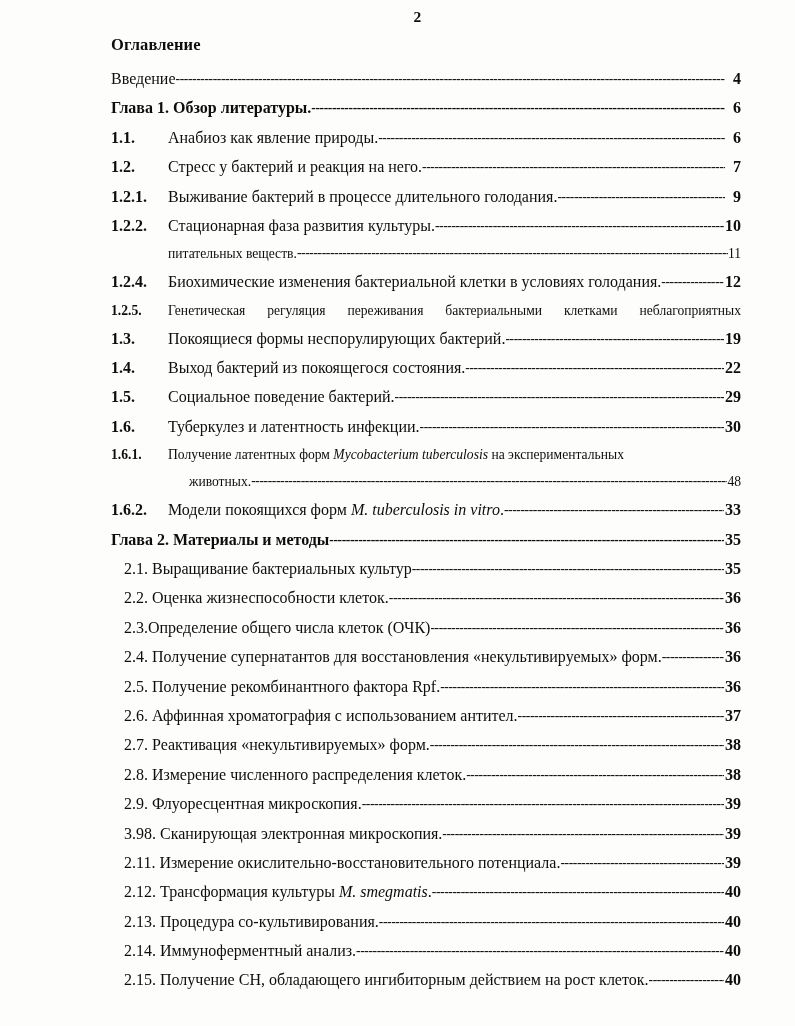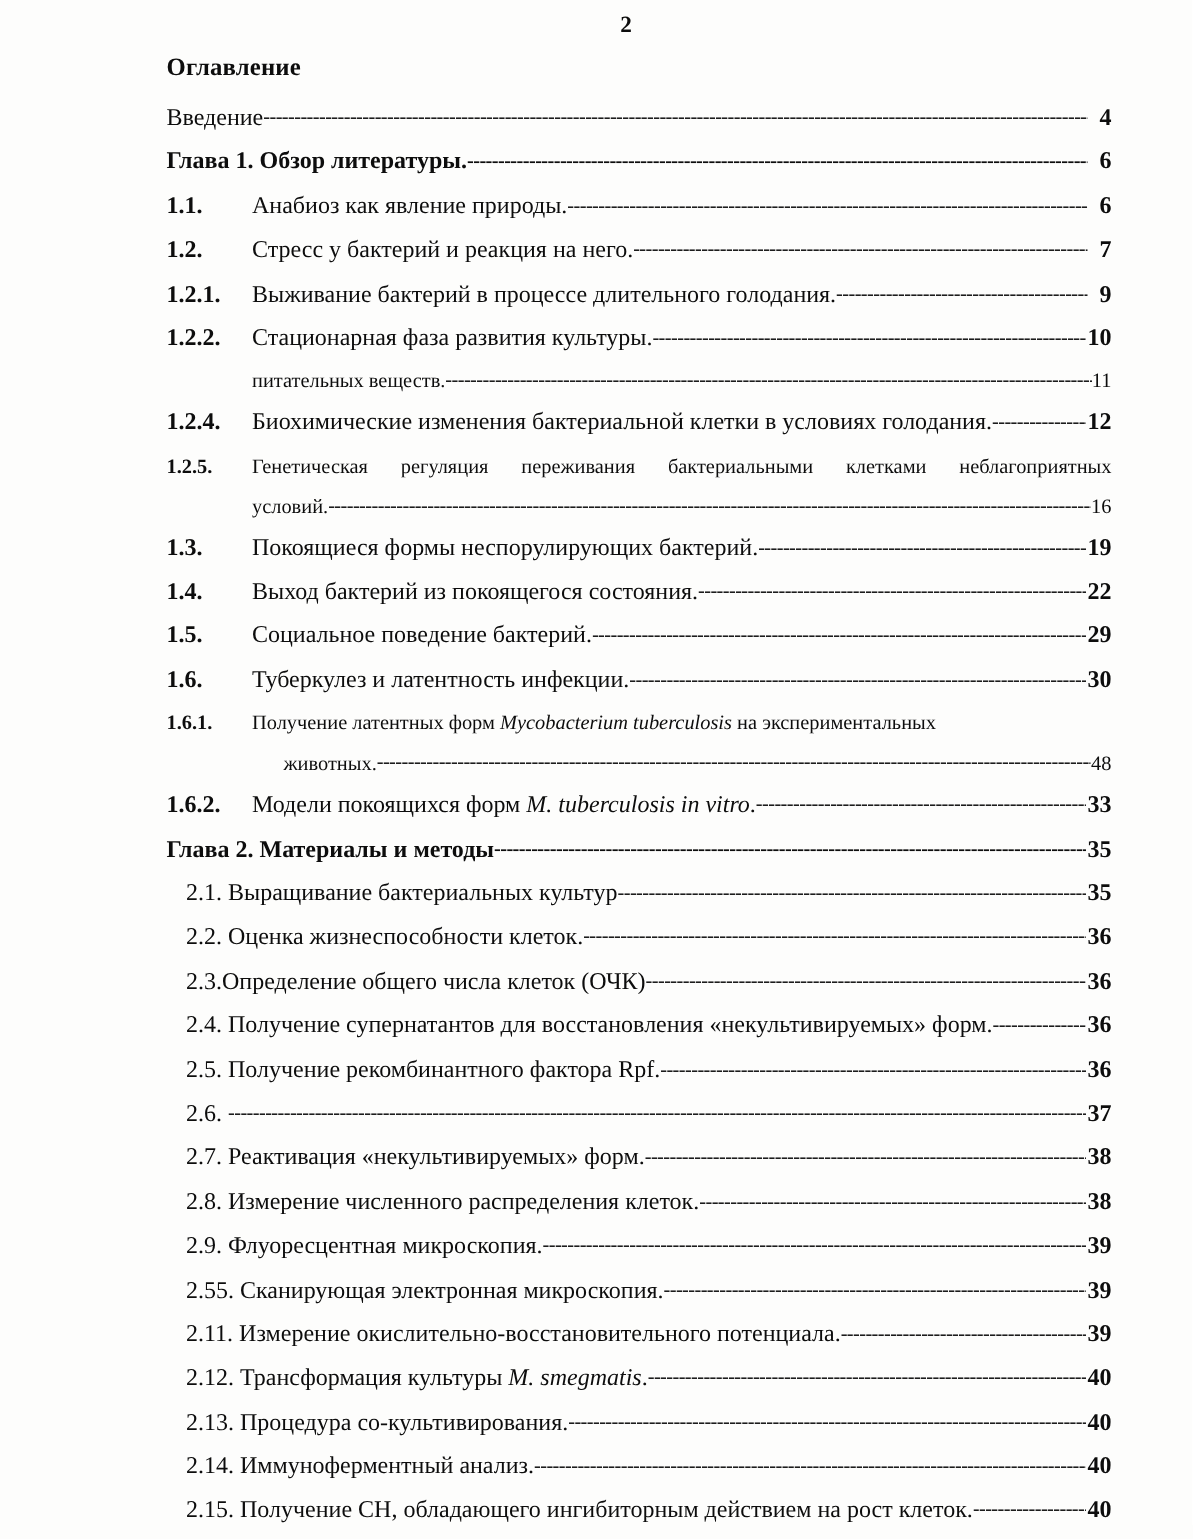--- a/index.html
+++ b/index.html
@@ -202,26 +202,20 @@
           <span class="num">1.2.4.</span>
           <span class="txt">Биохимические изменения бактериальной клетки в условиях голодания.</span>
           <span class="leader"></span>
           <span class="pg">12</span>
         </div>
         <div class="multi">
           <div class="line1">
             <span class="num">1.2.5.</span>
             <span class="body">Генетическая регуляция переживания бактериальными клетками неблагоприятных</span>
           </div>
-          <div class="line2">
-            <span class="pad"></span>
-            <span class="txt">условий.</span>
-            <span class="leader"></span>
-            <span class="pg">16</span>
-          </div>
         </div>
         <div class="entry lvl1">
           <span class="num">1.3.</span>
           <span class="txt">Покоящиеся формы неспорулирующих бактерий.</span>
           <span class="leader"></span>
           <span class="pg">19</span>
         </div>
         <div class="entry lvl1">
           <span class="num">1.4.</span>
           <span class="txt">Выход бактерий из покоящегося состояния.</span>
@@ -288,20 +282,21 @@
           <span class="pg">36</span>
         </div>
         <div class="entry sec2">
           <span class="num">2.5.</span>
           <span class="txt">Получение рекомбинантного фактора Rpf.</span>
           <span class="leader"></span>
           <span class="pg">36</span>
         </div>
         <div class="entry sec2">
           <span class="num">2.6.</span>
+          <span class="txt">Аффинная хроматография с использованием антител.</span>
           <span class="leader"></span>
           <span class="pg">37</span>
         </div>
         <div class="entry sec2">
           <span class="num">2.7.</span>
           <span class="txt">Реактивация «некультивируемых» форм.</span>
           <span class="leader"></span>
           <span class="pg">38</span>
         </div>
         <div class="entry sec2">
@@ -310,21 +305,21 @@
           <span class="leader"></span>
           <span class="pg">38</span>
         </div>
         <div class="entry sec2">
           <span class="num">2.9.</span>
           <span class="txt">Флуоресцентная микроскопия.</span>
           <span class="leader"></span>
           <span class="pg">39</span>
         </div>
         <div class="entry sec2">
-          <span class="num">2.55.</span>
+          <span class="num">3.98.</span>
           <span class="txt">Сканирующая электронная микроскопия.</span>
           <span class="leader"></span>
           <span class="pg">39</span>
         </div>
         <div class="entry sec2">
           <span class="num">2.11.</span>
           <span class="txt">Измерение окислительно-восстановительного потенциала.</span>
           <span class="leader"></span>
           <span class="pg">39</span>
         </div>

